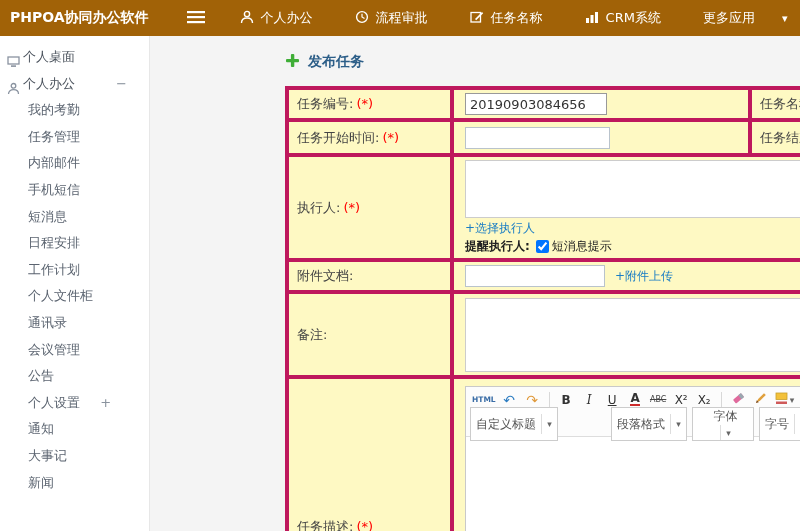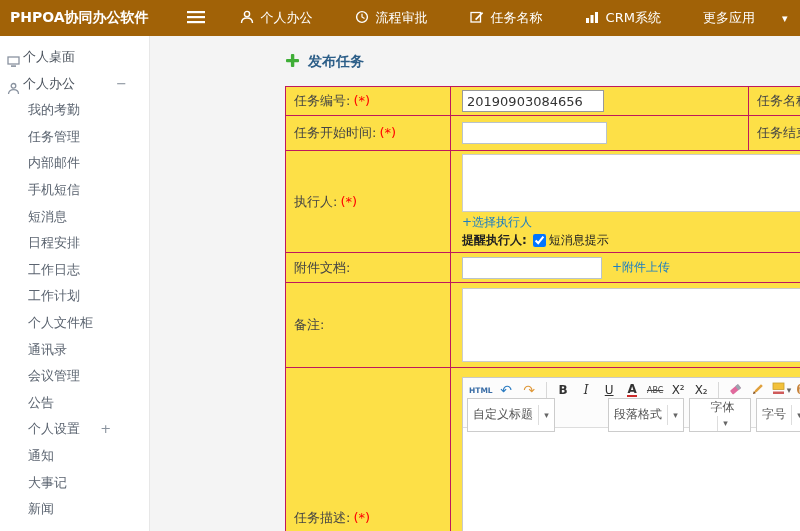--- a/index.html
+++ b/index.html
@@ -30,21 +30,21 @@
   .expand-inline { margin-left:16px; color:#8a939e; font-size:13px; }
 
   .main { flex:1; background:#f4f4f4; padding:14px 0 0 135px; overflow:hidden; position:relative; }
 
   
   .page-title { display:flex; align-items:center; gap:8px; height:24px; margin-bottom:12px; }
   .page-title-text { font-size:14px; font-weight:bold; color:#2c5e88; }
 
   
   table.form-table { border-collapse:collapse; table-layout:fixed; width:1000px; background:#fff; }
-  table.form-table td { border:1px solid #be185d; vertical-align:middle; background:#fde047; }
+  table.form-table td { border:4px solid #be185d; vertical-align:middle; background:#fef9c3; }
   td.lbl { padding-left:8px; color:#444; }
   td.fld { padding:3px 11px; }
   .req { color:#ff0000; margin-left:3px; }
   tr.r1 td { height:28px; }
   tr.r2 td { height:35px; }
   tr.r3 td { height:95px; }
   tr.r4 td { height:30px; }
   tr.r5 td { height:85px; }
   tr.r6 td { height:300px; }
 
@@ -166,21 +166,20 @@
         </span>
         <span>个人办公</span>
         <span class="expand-right">−</span>
       </div>
       <div class="side-item child"><span>我的考勤</span></div>
       <div class="side-item child"><span>任务管理</span></div>
       <div class="side-item child"><span>内部邮件</span></div>
       <div class="side-item child"><span>手机短信</span></div>
       <div class="side-item child"><span>短消息</span></div>
       <div class="side-item child"><span>日程安排</span></div>
-      <div class="side-item child"><span>工作日志</span></div>
       <div class="side-item child"><span>工作计划</span></div>
       <div class="side-item child"><span>个人文件柜</span></div>
       <div class="side-item child"><span>通讯录</span></div>
       <div class="side-item child"><span>会议管理</span></div>
       <div class="side-item child"><span>公告</span></div>
       <div class="side-item child">
         <span>个人设置</span>
         <span class="expand-inline">+</span>
       </div>
       <div class="side-item child"><span>通知</span></div>

